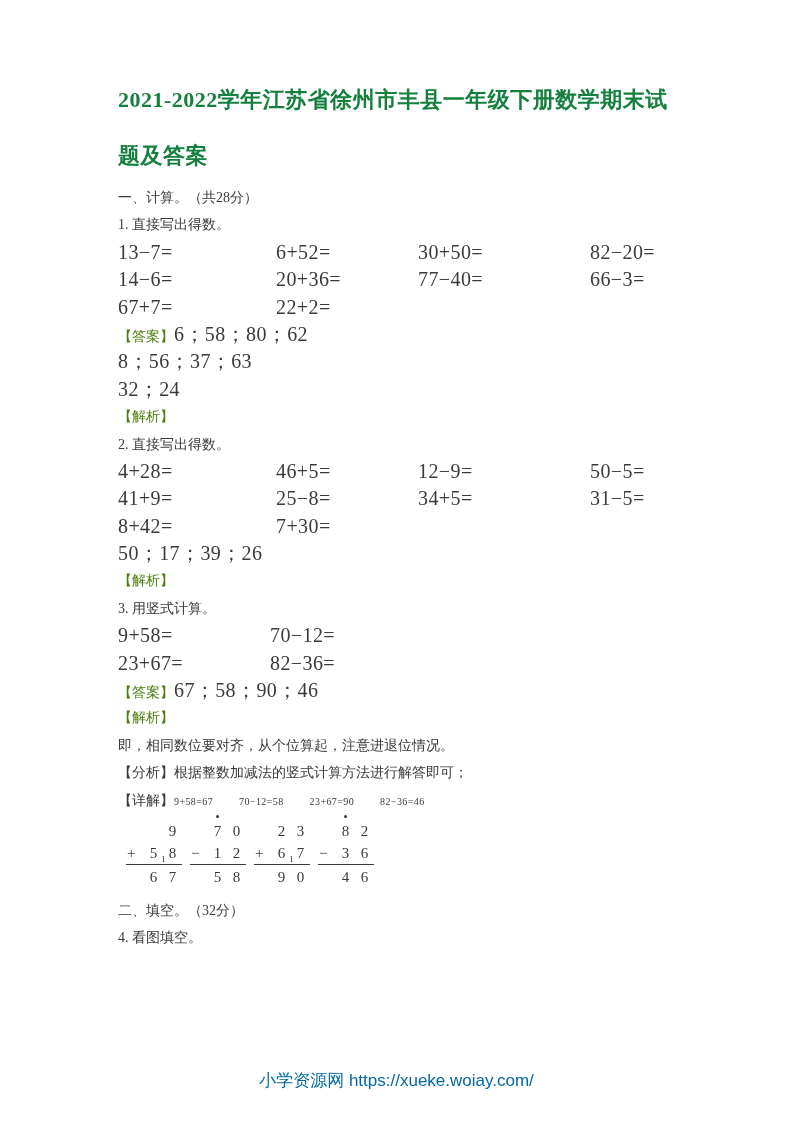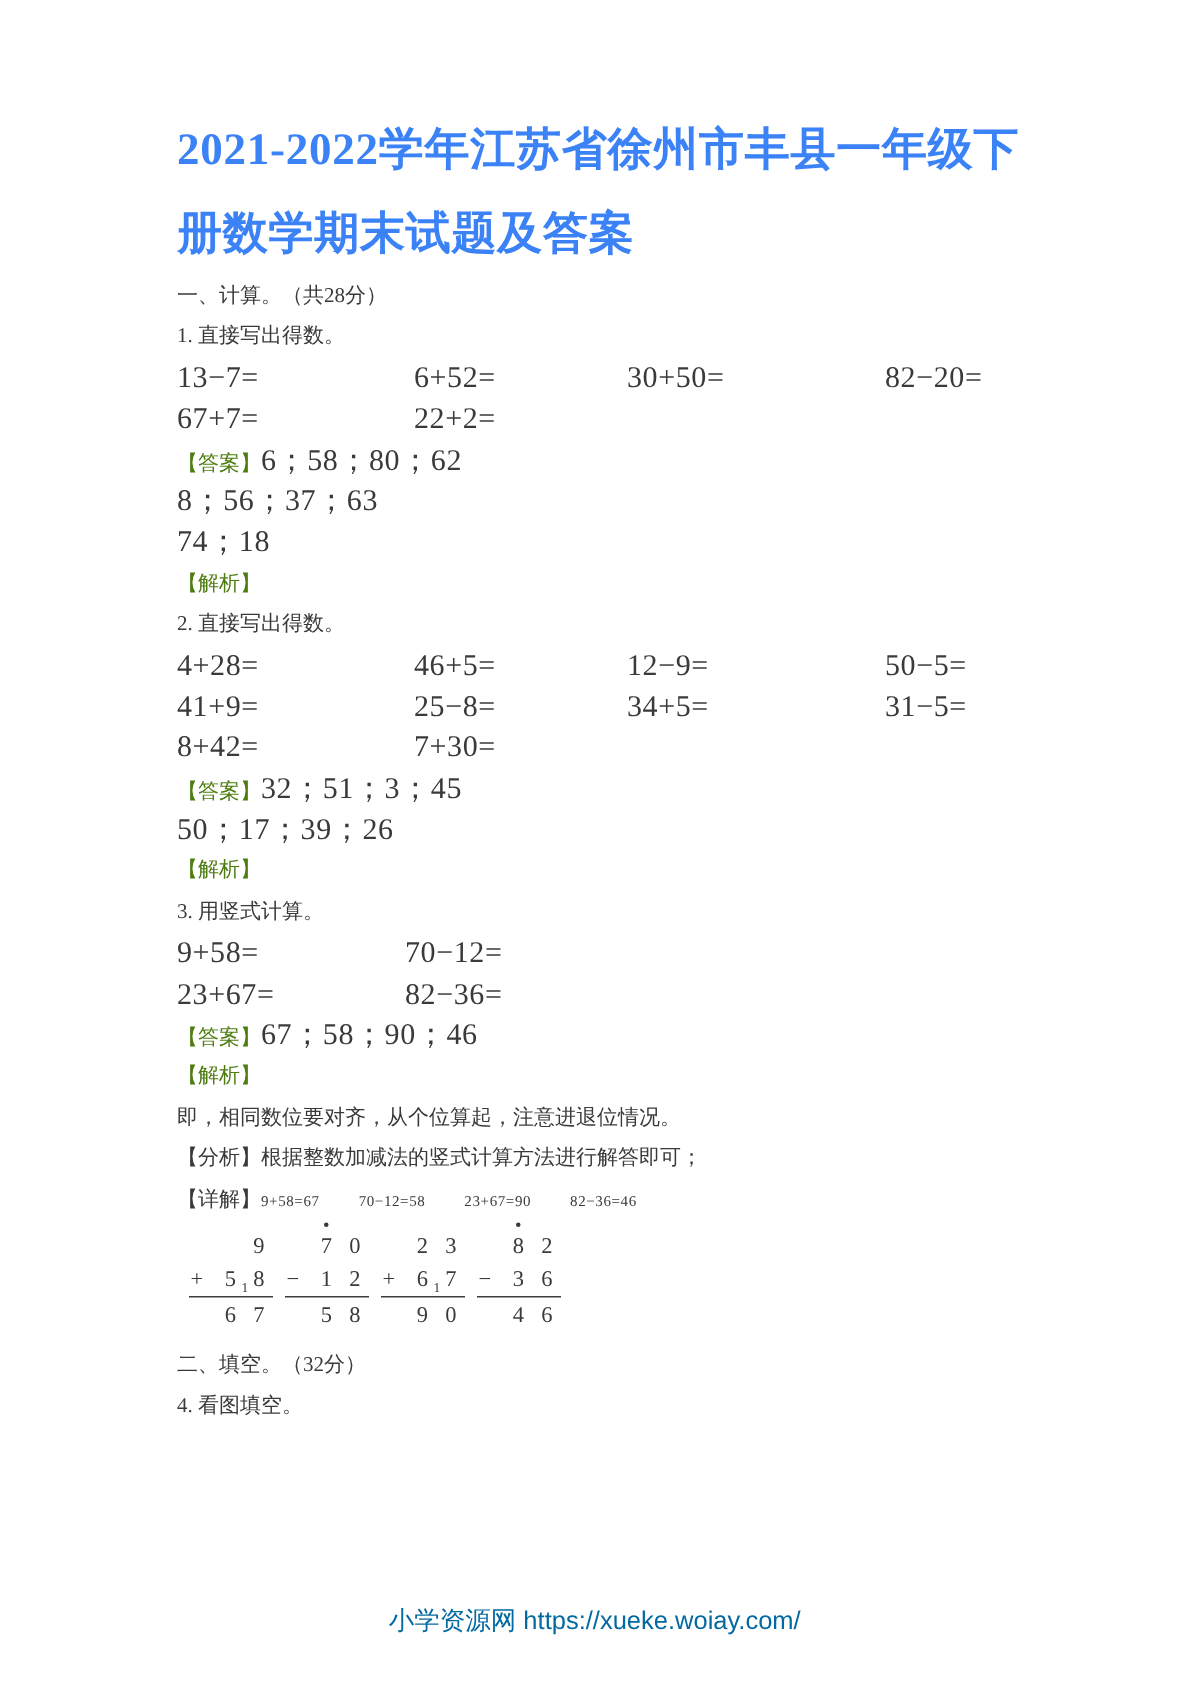--- a/index.html
+++ b/index.html
@@ -4,22 +4,22 @@
 <style>
   * { margin:0; padding:0; box-sizing:border-box; }
   html,body { background:#ffffff; }
   body {
     width:793px; height:1122px; position:relative; overflow:hidden;
     font-family:"Liberation Serif","DejaVu Serif",serif;
     color:#3a3a3a;
   }
   .doc { padding:72px 110px 0 118px; }
   .title {
-    font-size:30px; font-weight:bold; line-height:56px;
-    letter-spacing:0.5px; color:#3b82f6;
+    font-size:22px; font-weight:bold; line-height:56px;
+    letter-spacing:0.5px; color:#15803d;
   }
   .ln { height:27.4px; line-height:27.4px; font-size:14px; white-space:nowrap; }
   .eq { font-size:20px; letter-spacing:0.4px; }
   .row4 { display:grid; grid-template-columns:158px 142px 172px 1fr; }
   .row2 { display:grid; grid-template-columns:152px 1fr; }
   .lbl-blue { color:#4d7c0f; }
   .lbl-black { color:#3a3a3a; }
   .xj-item { margin-right:26px; font-size:10px; letter-spacing:0.4px; }
 
   
@@ -54,33 +54,39 @@
   <div class="ln">
     <span>1. 直接写出得数。</span>
   </div>
   <div class="ln row4">
     <span class="eq">13−7=</span>
     <span class="eq">6+52=</span>
     <span class="eq">30+50=</span>
     <span class="eq">82−20=</span>
   </div>
   <div class="ln row4">
+    <span class="eq">14−6=</span>
+    <span class="eq">20+36=</span>
+    <span class="eq">77−40=</span>
+    <span class="eq">66−3=</span>
+  </div>
+  <div class="ln row4">
     <span class="eq">67+7=</span>
     <span class="eq">22+2=</span>
     <span class="eq"></span>
     <span class="eq"></span>
   </div>
   <div class="ln">
     <span class="lbl-blue">【答案】</span><span class="eq">6；58；80；62</span>
   </div>
   <div class="ln">
     <span class="eq">8；56；37；63</span>
   </div>
   <div class="ln">
-    <span class="eq">74；18</span>
+    <span class="eq">32；24</span>
   </div>
   <div class="ln">
     <span class="lbl-blue">【解析】</span>
   </div>
 
   <div class="ln">
     <span>2. 直接写出得数。</span>
   </div>
   <div class="ln row4">
     <span class="eq">4+28=</span>
@@ -94,23 +100,20 @@
     <span class="eq">34+5=</span>
     <span class="eq">31−5=</span>
   </div>
   <div class="ln row4">
     <span class="eq">8+42=</span>
     <span class="eq">7+30=</span>
     <span class="eq"></span>
     <span class="eq"></span>
   </div>
   <div class="ln">
-    <span class="lbl-blue">【答案】</span><span class="eq">32；51；3；45</span>
-  </div>
-  <div class="ln">
     <span class="eq">50；17；39；26</span>
   </div>
   <div class="ln">
     <span class="lbl-blue">【解析】</span>
   </div>
 
   <div class="ln">
     <span>3. 用竖式计算。</span>
   </div>
   <div class="ln row2">

